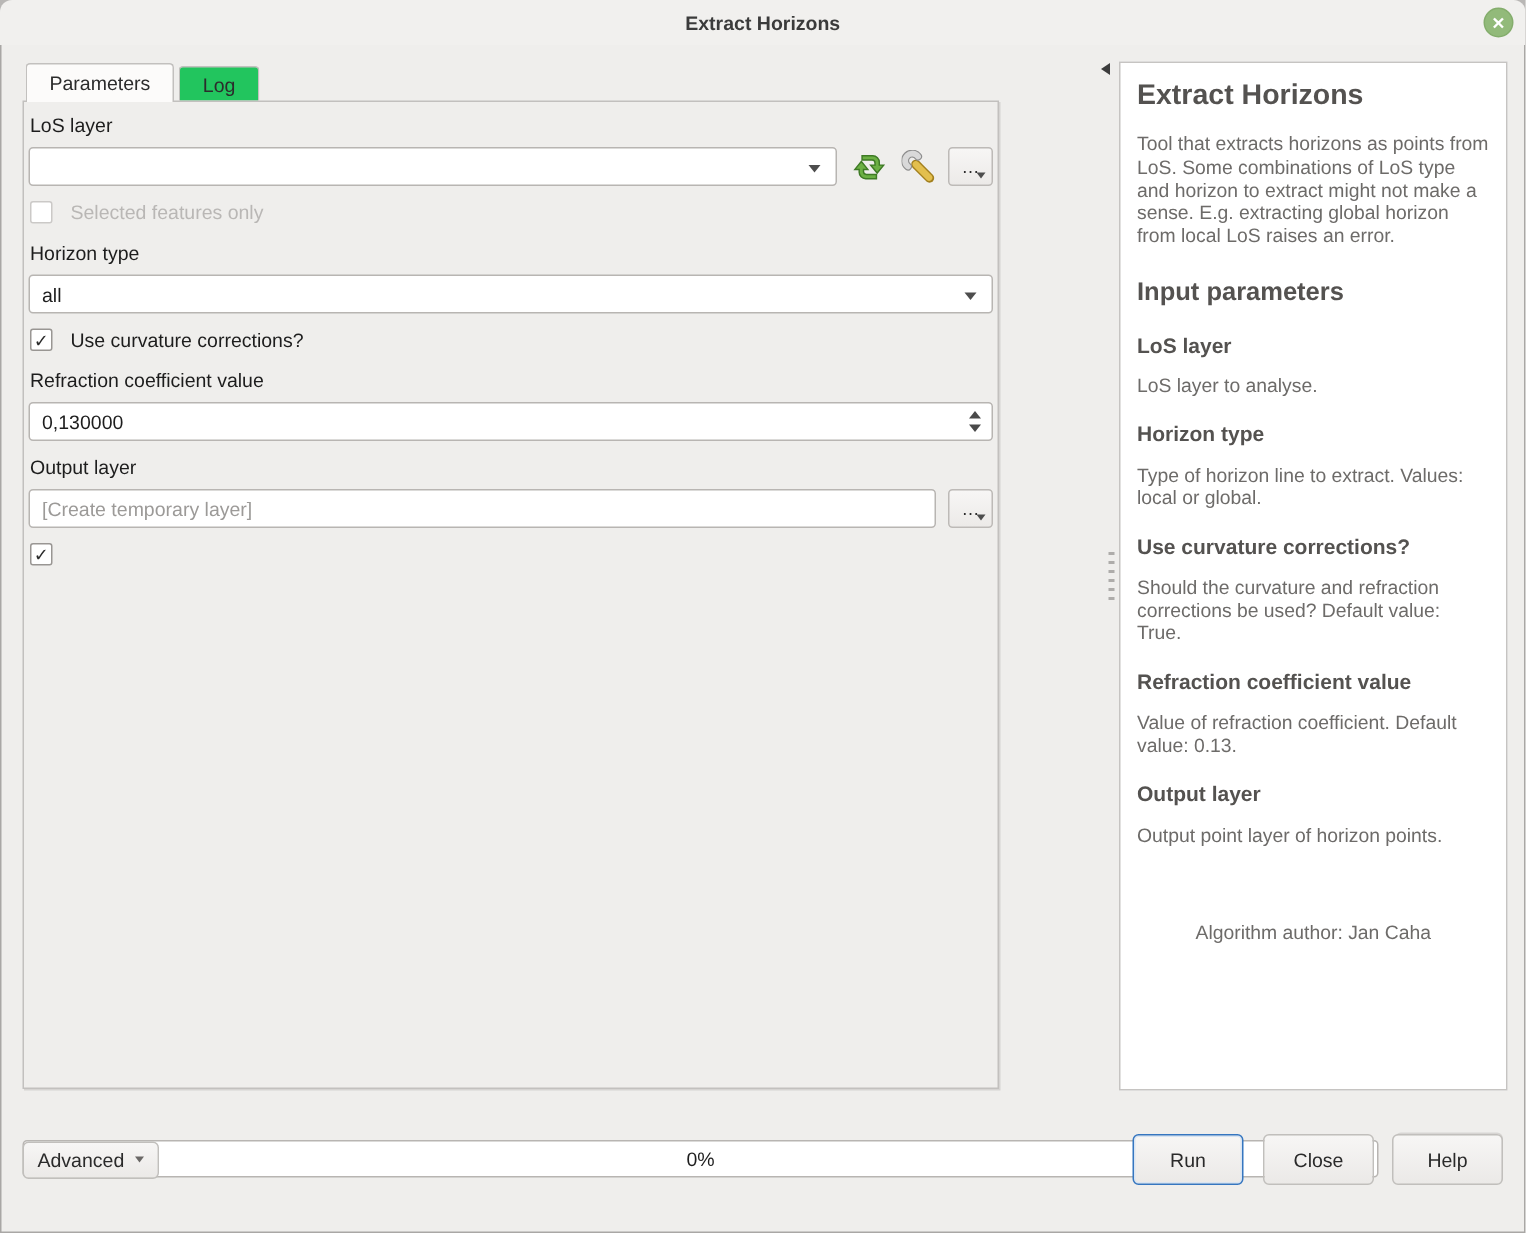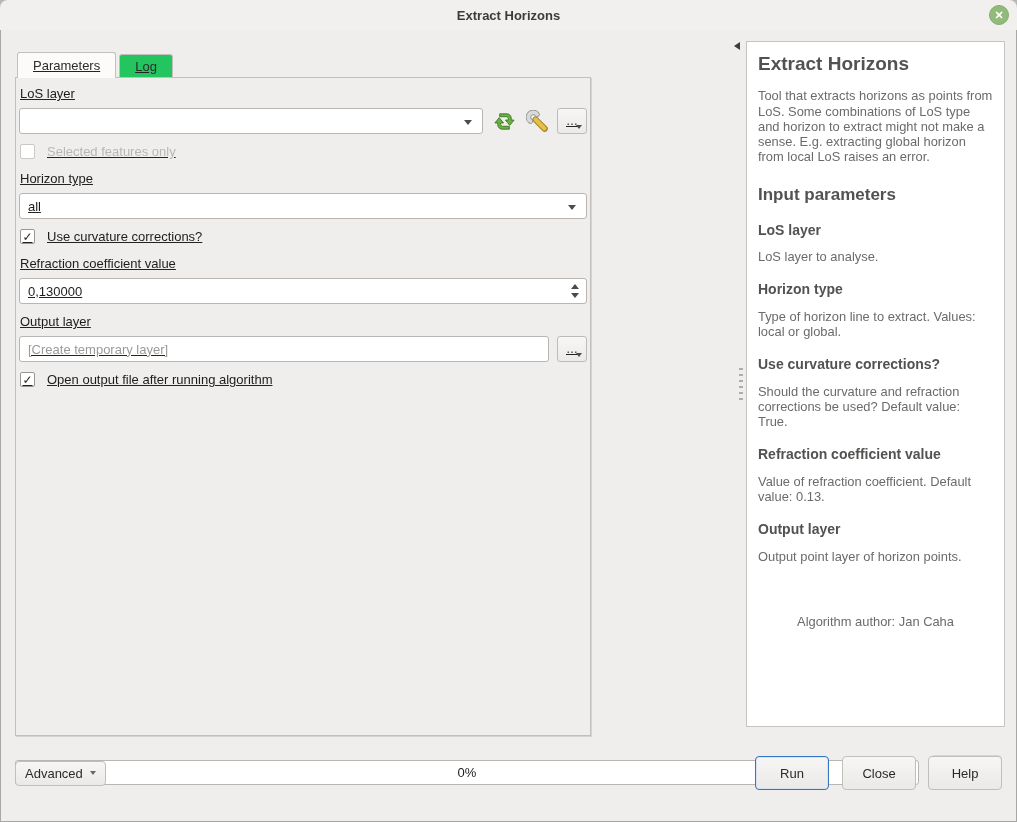--- a/index.html
+++ b/index.html
@@ -24,21 +24,21 @@
   .window-title { font-weight:bold; font-size:13px; color:#3b3b3b; }
   .close-btn {
     position:absolute; right:8px; top:5px;
     width:20px; height:20px; border-radius:50%;
     background:#92ba7a; border:1px solid #84ad6c;
     color:#ffffff; font-size:11px; font-weight:bold;
     display:flex; align-items:center; justify-content:center;
     cursor:pointer;
   }
   
-  .left-area { position:absolute; left:15px; top:52px; width:576px;text-decoration:underline; }
+  .left-area { position:absolute; left:15px; top:42px; width:651px; }
   .tabs { display:flex; align-items:flex-end; height:26px; padding-left:2px; }
   .tab {
     border:1px solid #c2c0be; border-bottom:none;
     border-radius:3px 3px 0 0;
     padding:0 15px; display:flex; align-items:center;
     height:24px; background:#22c55e; color:#2c2c2c;
     margin-right:3px; position:relative; z-index:1;
   }
   .tab.active { background:#fcfbfa; height:26px; z-index:3; }
   .tab-panel {
@@ -230,21 +230,20 @@
           <input class="bare" placeholder="[Create temporary layer]" style="">
         </div>
         <div class="ellipsis-btn">
           <span>…</span>
           <span class="mini-arrow"></span>
         </div>
       </div>
 
       <div class="checkbox-row">
         <span class="checkbox">✓</span>
-        <span class="checkbox-label">Open output file after running algorithm</span>
       </div>
 
     </div>
   </div>
 
   <div class="collapse-arrow"></div>
   <div class="splitter-dots"></div>
 
   <div class="help-panel">
     <h1>Extract Horizons</h1>

